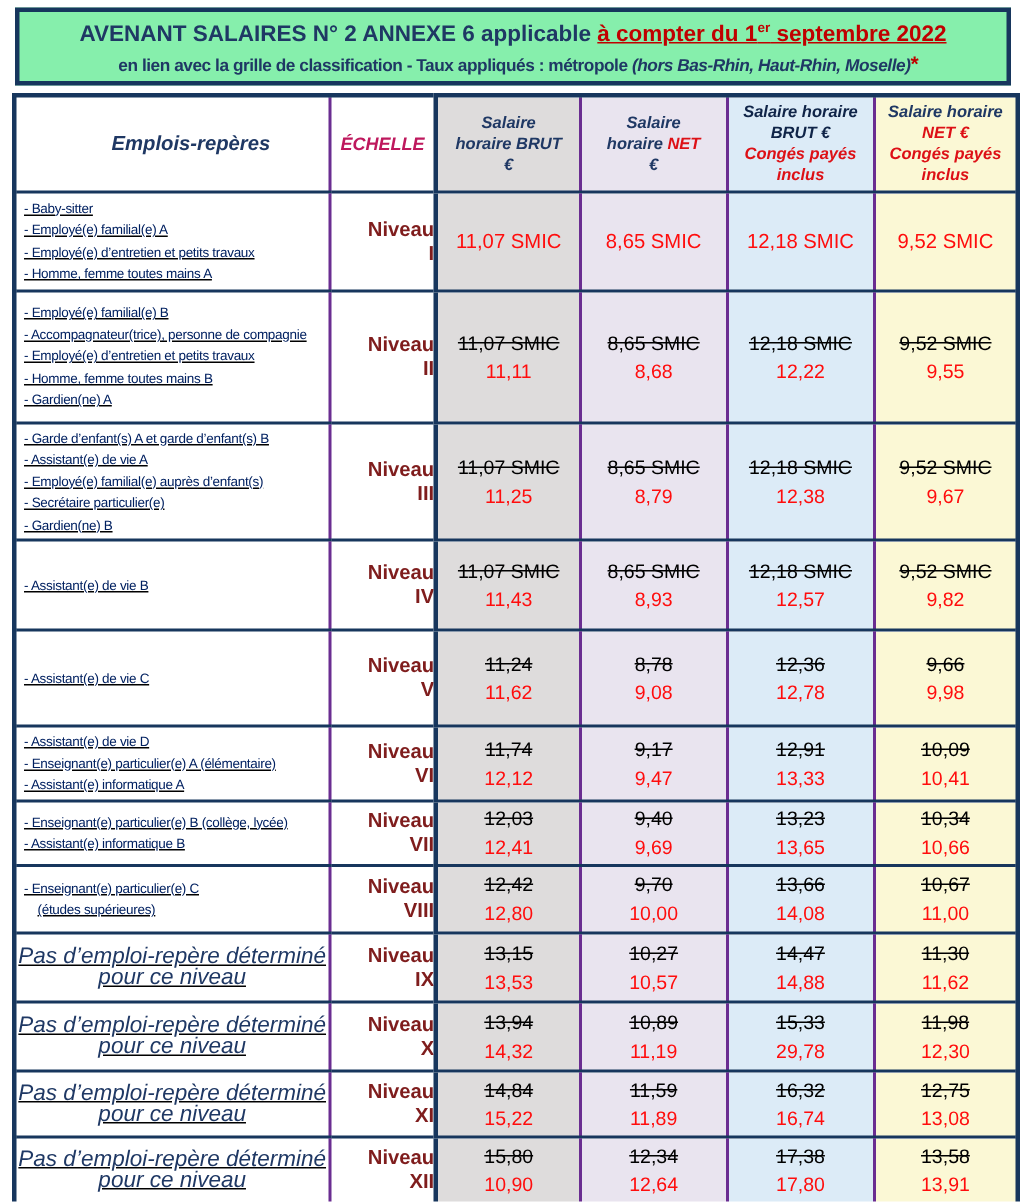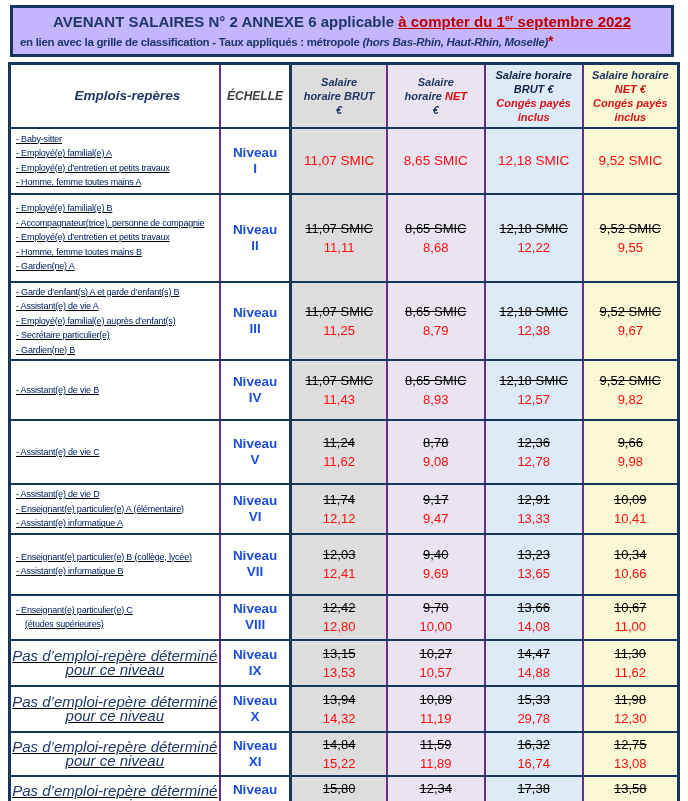--- a/index.html
+++ b/index.html
@@ -4,28 +4,28 @@
 <style>
   html,body{margin:0;padding:0;}
   body{
     width:688px;height:801px;position:relative;background:#ffffff;
     font-family:"Liberation Sans", sans-serif;
     -webkit-font-smoothing:antialiased;
   }
   
   .header-box{
     position:absolute;left:10px;top:5px;width:664px;height:52px;
-    box-sizing:border-box;background:#c4b5fd;border:3px solid #17365d;
+    box-sizing:border-box;background:#86efac;border:3px solid #17365d;
     display:flex;flex-direction:column;justify-content:center;gap:3px;
   }
   .h-line1{text-align:center;font-weight:bold;font-size:15px;color:#1f3864;white-space:nowrap;}
   .h-line1 .red-u{color:#c00000;text-decoration:underline;}
   .h-line1 sup{font-size:9px;}
   .h-line2{
-    text-align:left;padding-left:7px;font-weight:bold;font-size:11.5px;
+    text-align:center;padding-left:7px;font-weight:bold;font-size:11.5px;
     letter-spacing:-0.3px;color:#1f3864;white-space:nowrap;
   }
   .h-line2 .ital{font-style:italic;}
   .h-line2 .star{color:#c00000;font-size:14px;}
   
   table.salary{
     position:absolute;left:8px;top:62px;width:672px;
     border-collapse:collapse;table-layout:fixed;
     border:3px solid #17365d;
   }
@@ -36,37 +36,37 @@
     vertical-align:middle;overflow:hidden;
   }
   .c-jobs,.c-ech{background:#ffffff;}
   .c-brut{background:#dedcdc;border-left:3px solid #17365d !important;}
   .c-net{background:#e9e4ef;}
   .c-brutcp{background:#dcebf7;}
   .c-netcp{background:#fbf8d5;}
   thead tr{height:64px;}
   th{font-style:italic;}
   .hd-emplois{font-size:13.5px;font-weight:bold;color:#1f3864;text-align:center;padding-left:25px;}
-  .hd-echelle{font-size:12px;font-weight:bold;color:#404040;text-align:center;}
+  .hd-echelle{font-size:12px;font-weight:bold;color:#be185d;text-align:center;}
   .hd-line{font-size:11px;line-height:14px;font-weight:bold;color:#1f3864;text-align:center;}
   .hd-line .darknavy{color:#0f2448;}
   .hd-line .red{color:#dd1016;}
   
   .jobs{padding:2px 2px 2px 5px;text-decoration:underline;}
   .job-line{
     color:#002060;font-size:9px;letter-spacing:-0.2px;line-height:14.5px;
     white-space:nowrap;text-align:left;
   }
   .job-line.cont{padding-left:9px;}
   .jobs.placeholder{padding:0;text-align:center;}
   .jobs.placeholder div{
     font-style:italic;color:#1f3864;font-size:15px;line-height:14px;white-space:nowrap;
   }
   
-  .lvl-w,.lvl-n{text-align:center;font-weight:bold;color:#1d4ed8;font-size:13.5px;line-height:16px;}
+  .lvl-w,.lvl-n{text-align:right;font-weight:bold;color:#7f1d1d;font-size:13.5px;line-height:16px;}
   
   .val{text-align:center;}
   .val .old{color:#000000;text-decoration:line-through;font-size:13px;line-height:19px;white-space:nowrap;}
   .val .new{color:#ff0d0d;font-size:13px;line-height:19px;white-space:nowrap;}
   .val.single .new{font-size:13.5px;}
 </style>
 </head>
 <body>
 
 <div class="header-box">
@@ -280,21 +280,21 @@
         </td>
     <td class="c-brutcp val">
           <div class="old">12,91</div>
           <div class="new">13,33</div>
         </td>
     <td class="c-netcp val">
           <div class="old">10,09</div>
           <div class="new">10,41</div>
         </td>
   </tr>
-      <tr style="height: 61px; margin-top: 30px;">
+      <tr style="height: 43px; margin-top: 30px;">
     <td class="c-jobs">
           <div class="jobs">
             <div class="job-line">-  Enseignant(e) particulier(e) B (collège, lycée)</div>
             <div class="job-line">-  Assistant(e) informatique B</div>
           </div>
         </td>
     <td class="c-ech">
       <div class="lvl-w">Niveau</div>
       <div class="lvl-n">VII</div>
     </td>

